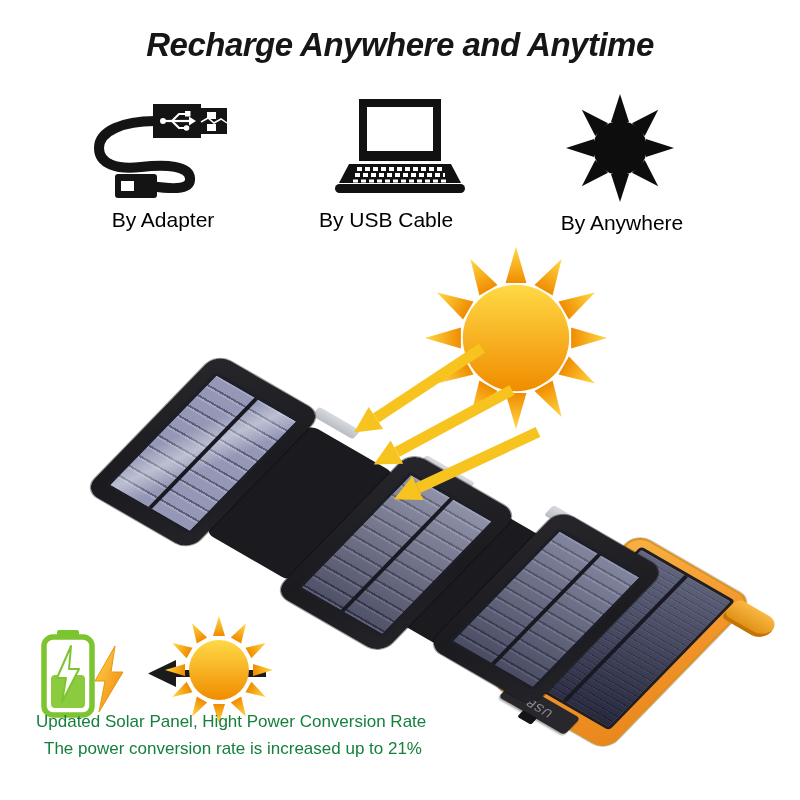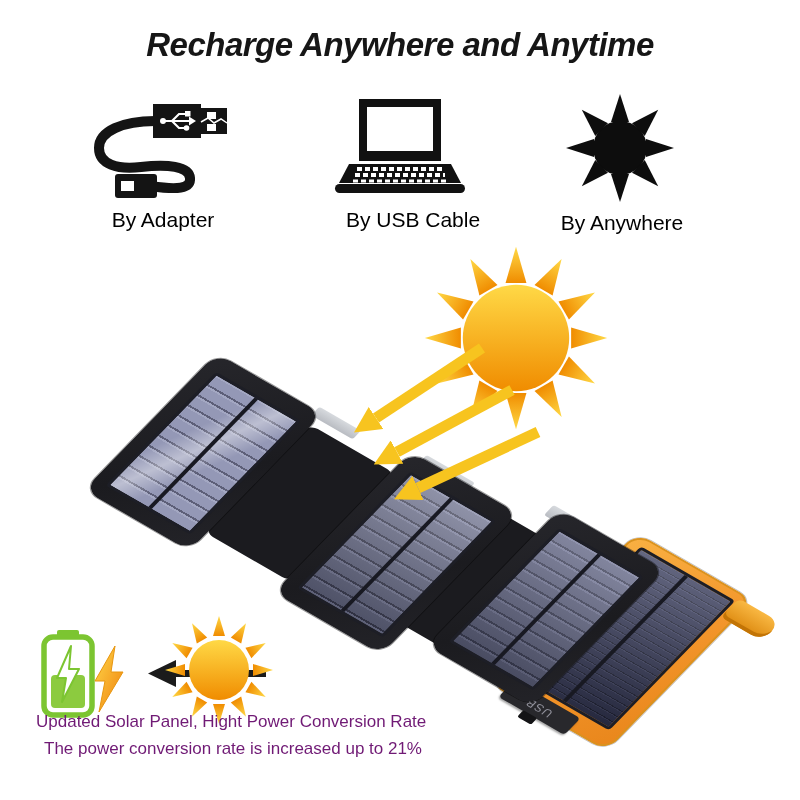--- a/index.html
+++ b/index.html
@@ -1,17 +1,17 @@
 <!DOCTYPE html>
 <html><head>
 <meta charset="utf-8">
 <style>
   html,body{margin:0;padding:0;background:#ffffff;}
   .stage{position:relative;width:800px;height:800px;background:#fff;overflow:hidden;
-         font-family:"Liberation Sans",sans-serif;color:#1a1a1a;border-radius:23px;}
+         font-family:"Liberation Sans",sans-serif;color:#1a1a1a;}
   .abs{position:absolute;}
 
   
   .title{left:0;top:26px;width:800px;text-align:center;
          font-size:33px;font-weight:bold;font-style:italic;letter-spacing:-.5px;color:#161616;}
 
   
   .method-label{top:208px;width:170px;text-align:center;font-size:21px;color:#000000;}
 
   
@@ -42,21 +42,21 @@
         box-shadow:inset 0 0 0 2px #d9921f, 0 0 0 1px rgba(0,0,0,.25);}
   .bank-hook{position:absolute;right:-36px;top:6px;width:48px;height:26px;border-radius:7px 16px 16px 7px;
         background:linear-gradient(180deg,#f9b843,#dd8a10);box-shadow:inset 0 -4px 0 #c27406;}
   .usb-chip{position:absolute;left:16px;top:194px;width:76px;height:23px;background:#28282c;
         border-radius:4px;display:flex;align-items:center;justify-content:center;
         box-shadow:0 2px 2px rgba(0,0,0,.35);}
   .usb-chip span{transform:rotate(180deg);font-size:12px;color:#90909a;letter-spacing:1px;}
   .usb-tab{position:absolute;left:44px;top:216px;width:16px;height:9px;background:#141416;border-radius:2px;}
 
   
-  .feature-line{left:36px;font-size:17px;color:#701a75;}
+  .feature-line{left:36px;font-size:17px;color:#15803d;}
 </style>
 </head>
 <body>
 
 <div class="stage">
 
   <div class="abs title">Recharge Anywhere and Anytime</div>
 
   <svg class="abs" style="left:93px;top:98px;" width="135" height="105" viewBox="0 0 135 105">
     <path d="M62,23 C30,23 6,33 6,50 C6,66 24,72 48,69 C74,66 96,68 97,80 C98,91 84,92 58,88" fill="none" stroke="#141414" stroke-width="10" stroke-linecap="round"></path>
@@ -85,21 +85,21 @@
 
   <svg class="abs" style="left:333px;top:97px;" width="134" height="100" viewBox="0 0 134 100">
     <rect x="26" y="2" width="82" height="62" fill="#111"></rect>
     <rect x="34" y="10" width="66" height="44" fill="#fff"></rect>
     <polygon points="16,67 118,67 128,86 6,86" fill="#111"></polygon>
     <line x1="24" y1="72" x2="110" y2="72" stroke="#fff" stroke-width="4" stroke-dasharray="5 3"></line>
     <line x1="22" y1="78" x2="112" y2="78" stroke="#fff" stroke-width="4" stroke-dasharray="5 3"></line>
     <line x1="20" y1="84" x2="114" y2="84" stroke="#fff" stroke-width="3" stroke-dasharray="5 3"></line>
     <rect x="2" y="87" width="130" height="9" rx="4.5" fill="#111"></rect>
   </svg>
-  <div class="abs method-label" style="left:328px;">By USB Cable</div>
+  <div class="abs method-label" style="left:301px;">By USB Cable</div>
 
   <svg class="abs" style="left:560px;top:86px;" width="120" height="124" viewBox="0 0 120 124">
     <defs>
       <path id="bray" d="M60,8 L69,36 L51,36 Z"></path>
     </defs>
     <circle cx="60" cy="62" r="27" fill="#0d0d0d"></circle>
     <g fill="#0d0d0d">
       <use href="#bray"></use>
       <use href="#bray" transform="rotate(45 60 62)"></use>
       <use href="#bray" transform="rotate(90 60 62)"></use>

